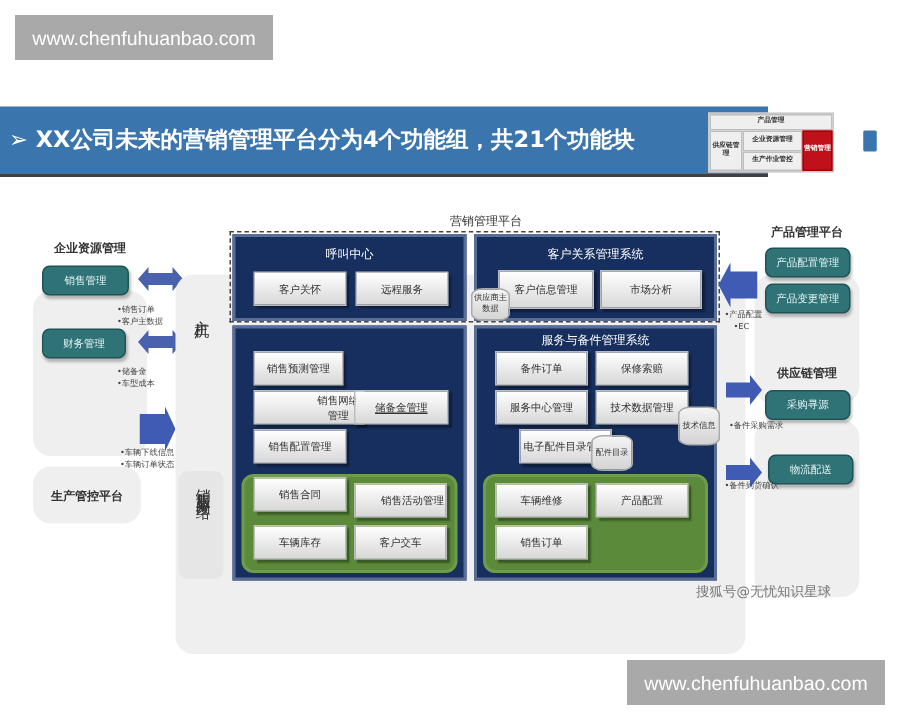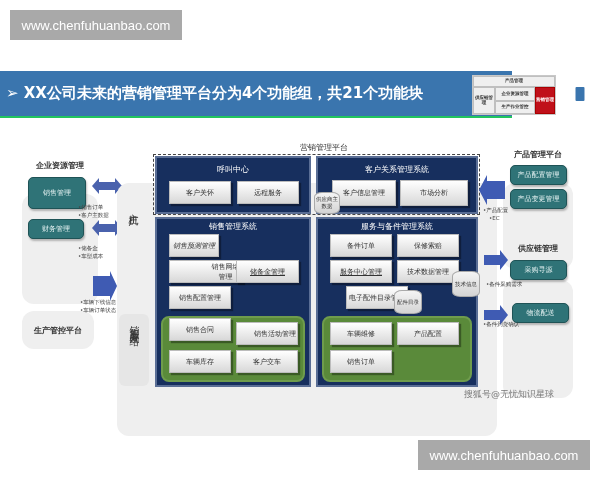--- a/index.html
+++ b/index.html
@@ -1,21 +1,21 @@
 <!DOCTYPE html>
 <html><head>
 <meta charset="utf-8">
 <style>
   * { box-sizing: border-box; margin: 0; padding: 0; }
   body { width: 600px; height: 480px; background: #ffffff; position: relative; overflow: hidden;
          font-family: "DejaVu Sans", "Liberation Sans", sans-serif; color: #333; }
   .abs { position: absolute; }
   .watermark { background: #a9a9a9; color: #ffffff; font-family: "Liberation Sans", sans-serif;
                font-size: 13px; display: flex; align-items: center; justify-content: center; }
-  .banner { left: 0; top: 71px; width: 512px; height: 47px; background: #3a75ae; border-bottom: 2px solid #22c55e; }
+  .banner { left: 0; top: 71px; width: 512px; height: 47px; background: #3a75ae; border-bottom: 2px solid #404040; }
   .banner-title { left: 6px; top: 0; height: 45px; line-height: 45px; color: #fff; font-size: 15px; font-weight: bold; white-space: nowrap; }
   .mini-grid { left: 472px; top: 4px; width: 84px; height: 40px; background: #e6e6e6; border: 1px solid #c8c8c8; }
   .mini-cell { position: absolute; font-size: 4.5px; font-weight: bold; color: #333; display: flex; align-items: center; justify-content: center; text-align: center; border: 1px solid #bfbfbf; background: #efefef; line-height: 1.1; }
   .mini-red { background: #c0101a; color: #fff; border-color: #a00; }
   .atom-icon { left: 562px; top: 4px; width: 36px; height: 38px; }
 
   .panel-bg { background: #efefef; border-radius: 12px; margin-top: 44px; }
   .side-title { font-size: 8px; color: #333; text-align: center; font-weight: bold; }
   .teal-btn { background: #2f7377; border: 1px solid #1f5356; color: #e6f3f3; font-size: 7px; border-radius: 5px;
               display: flex; align-items: center; justify-content: center; box-shadow: 1px 2px 2px rgba(0,0,0,.25); }
@@ -48,21 +48,21 @@
   </div>
   <svg class="abs atom-icon" viewBox="0 0 36 38">
     <ellipse cx="18" cy="19" rx="16" ry="7" fill="none" stroke="#fff" stroke-width="2.5" transform="rotate(45 18 19)"></ellipse>
     <ellipse cx="18" cy="19" rx="16" ry="7" fill="none" stroke="#fff" stroke-width="2.5" transform="rotate(-45 18 19)"></ellipse>
     <rect x="12.5" y="11" width="11" height="16" rx="2" fill="#3a75ae" stroke="#fff" stroke-width="2"></rect>
   </svg>
 </div>
 
 <div class="abs panel-bg" style="left:22px;top:150px;width:76px;height:110px;"></div>
 <div class="abs side-title" style="left:22px;top:160px;width:76px;">企业资源管理</div>
-<div class="abs teal-btn" style="left:28px;top:177px;width:58px;height:32px;text-align:center;">销售管理</div>
+<div class="abs teal-btn" style="left:28px;top:177px;width:58px;height:20px;text-align:center;">销售管理</div>
 <div class="abs teal-btn" style="left:28px;top:219px;width:56px;height:20px;text-align:right;">财务管理</div>
 <svg class="abs" style="left:92px;top:176px;width:30px;height:20px;" viewBox="0 0 30 20">
   <polygon points="0,10 7,2 7,6 23,6 23,2 30,10 23,18 23,14 7,14 7,18" fill="#4a62ad"></polygon>
 </svg>
 <svg class="abs" style="left:92px;top:218px;width:30px;height:20px;" viewBox="0 0 30 20">
   <polygon points="0,10 7,2 7,6 23,6 23,2 30,10 23,18 23,14 7,14 7,18" fill="#4a62ad"></polygon>
 </svg>
 <div class="abs bullet" style="left:78px;top:203px;">
   <div>•销售订单</div>
   <div>•客户主数据</div>
@@ -95,38 +95,37 @@
 </div>
 
 <div class="abs navy" style="left:316px;top:156px;width:162px;height:58px;">
   <div class="sys-title" style="margin-top:6px;">客户关系管理系统</div>
   <div class="wbox" style="left:14px;top:22px;width:64px;height:26px;">客户信息管理</div>
   <div class="wbox" style="left:82px;top:22px;width:68px;height:26px;">市场分析</div>
 </div>
 <div class="db" style="left:314px;top:192px;width:26px;height:22px;">供应商主数据</div>
 
 <div class="abs navy" style="left:155px;top:217px;width:156px;height:170px;">
-  <div class="sys-title" style="margin-top:2px;">销售管理系统</div>
-  <div class="wbox" style="left:12px;top:15px;width:50px;height:23px;font-style:italic;">销售预测管理</div>
+  <div class="wbox" style="left:12px;top:15px;width:60px;height:23px;">销售预测管理</div>
   <div class="wbox" style="left:12px;top:41px;width:74px;height:23px;padding-left:39px;">销售网络管理</div>
   <div class="wbox" style="left:79px;top:41px;width:63px;height:23px;text-decoration:underline;">储备金管理</div>
   <div class="wbox" style="left:12px;top:67px;width:62px;height:23px;">销售配置管理</div>
   <div class="green" style="left:4px;top:97px;width:144px;height:66px;">
     <div class="wbox" style="left:6px;top:0;width:62px;height:23px;">销售合同</div>
     <div class="wbox" style="left:73px;top:4px;width:62px;height:23px;padding-left:16px;">销售活动管理</div>
     <div class="wbox" style="left:6px;top:32px;width:62px;height:23px;">车辆库存</div>
     <div class="wbox" style="left:73px;top:32px;width:62px;height:23px;">客户交车</div>
   </div>
 </div>
 
 <div class="abs navy" style="left:316px;top:217px;width:162px;height:170px;">
   <div class="sys-title" style="margin-top:2px;">服务与备件管理系统</div>
   <div class="wbox" style="left:12px;top:15px;width:62px;height:23px;">备件订单</div>
   <div class="wbox" style="left:79px;top:15px;width:62px;height:23px;">保修索赔</div>
-  <div class="wbox" style="left:12px;top:41px;width:62px;height:23px;text-decoration:underline;">服务中心管理</div>
+  <div class="wbox" style="left:12px;top:41px;width:62px;height:23px;">服务中心管理</div>
   <div class="wbox" style="left:79px;top:41px;width:62px;height:23px;">技术数据管理</div>
   <div class="wbox" style="left:28px;top:67px;width:62px;height:23px;">电子配件目录管理</div>
   <div class="green" style="left:4px;top:97px;width:150px;height:66px;">
     <div class="wbox" style="left:6px;top:4px;width:62px;height:23px;">车辆维修</div>
     <div class="wbox" style="left:73px;top:4px;width:62px;height:23px;">产品配置</div>
     <div class="wbox" style="left:6px;top:32px;width:62px;height:23px;">销售订单</div>
   </div>
 </div>
 <div class="db" style="left:394px;top:290px;width:28px;height:24px;">配件目录</div>
 <div class="db" style="left:452px;top:271px;width:28px;height:26px;">技术信息</div>

